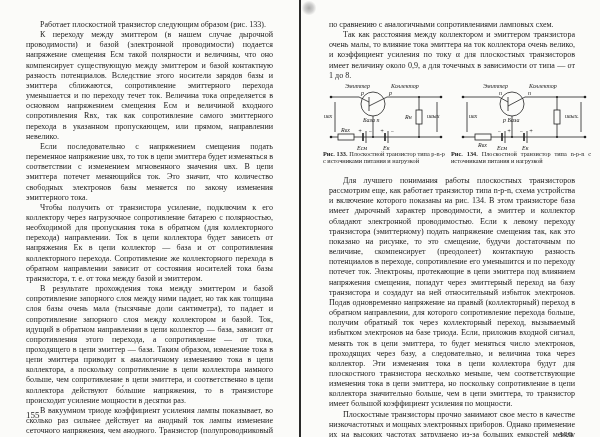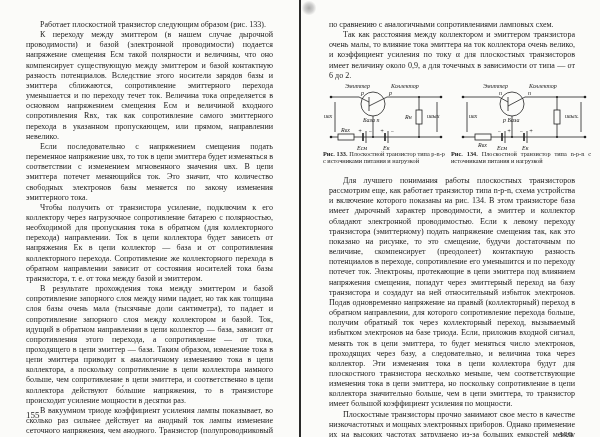--- a/index.html
+++ b/index.html
@@ -43,21 +43,21 @@
     <p>В результате прохождения тока между эмиттером и базой сопротивление запорного слоя между ними падает, но так как толщина слоя базы очень мала (тысячные доли сантиметра), то падает и сопротивление запорного слоя между коллектором и базой. Ток, идущий в обратном направлении в цепи коллектор — база, зависит от сопротивления этого перехода, а сопротивление — от тока, проходящего в цепи эмиттер — база. Таким образом, изменение тока в цепи эмиттера приводит к аналогичному изменению тока в цепи коллектора, а поскольку сопротивление в цепи коллектора намного больше, чем сопротивление в цепи эмиттера, и соответственно в цепи коллектора действуют бо́льшие напряжения, то в транзисторе происходит усиление мощности в десятки раз.</p>
     <p>В вакуумном триоде коэффициент усиления лампы показывает, во сколько раз сильнее действует на анодный ток лампы изменение сеточного напряжения, чем анодного. Транзистор (полупроводниковый триод) принципиально отличается от вакуумного триода тем, что обязательно требует расхода мощности в управляющей цепи; транзистор является усилителем тока, и для него определяется коэффициент усиления по току или коэффициент усиления по мощности.</p>
 
   </div>
   <div class="pnum">155</div>
 </div>
 
 <div class="page right">
   <div class="text top">
     <p style="text-indent:0">по сравнению с аналогичными сопротивлениями ламповых схем.</p>
-    <p>Так как расстояния между коллектором и эмиттером транзистора очень малы, то влияние тока эмиттера на ток коллектора очень велико, и коэффициент усиления по току α для плоскостных транзисторов имеет величину около 0,9, а для точечных в зависимости от типа — от 6 до 2.</p>
+    <p>Так как расстояния между коллектором и эмиттером транзистора очень малы, то влияние тока эмиттера на ток коллектора очень велико, и коэффициент усиления по току α для плоскостных транзисторов имеет величину около 0,9, а для точечных в зависимости от типа — от 1 до 8.</p>
   </div>
   <div class="text bottom">
     <p>Для лучшего понимания работы плоскостных транзисторов рассмотрим еще, как работает транзистор типа n-p-n, схема устройства и включение которого показаны на рис. 134. В этом транзисторе база имеет дырочный характер проводимости, а эмиттер и коллектор обладают электронной проводимостью. Если к левому переходу транзистора (эмиттерному) подать напряжение смещения так, как это показано на рисунке, то это смещение, будучи достаточным по величине, скомпенсирует (преодолеет) контактную разность потенциалов в переходе, сопротивление его уменьшится и по переходу потечет ток. Электроны, протекающие в цепи эмиттера под влиянием напряжения смещения, попадут через эмиттерный переход на базу транзистора и создадут на ней относительный избыток электронов. Подав одновременно напряжение на правый (коллекторный) переход в обратном направлении, для которого сопротивление перехода больше, получим обратный ток через коллекторный переход, вызываемый избытком электронов на базе триода. Если, приложив входной сигнал, менять ток в цепи эмиттера, то будет меняться число электронов, проходящих через базу, а следовательно, и величина тока через коллектор. Эти изменения тока в цепи коллектора будут для плоскостного транзистора несколько меньше, чем соответствующие изменения тока в цепи эмиттера, но поскольку сопротивление в цепи коллектора значительно больше, чем в цепи эмиттера, то транзистор имеет большой коэффициент усиления по мощности.</p>
     <p>Плоскостные транзисторы прочно занимают свое место в качестве низкочастотных и мощных электронных приборов. Однако применение их на высоких частотах затруднено из-за больших емкостей между электродами, существующих вследствие маленькой толщины запорного слоя в триоде.</p>
   </div>
   <div class="pnum">139</div>
 </div>
 
 <svg class="figure fig133" viewBox="0 0 125 72" width="125" height="72">
   <g stroke="#222" stroke-width="0.8" fill="none">

